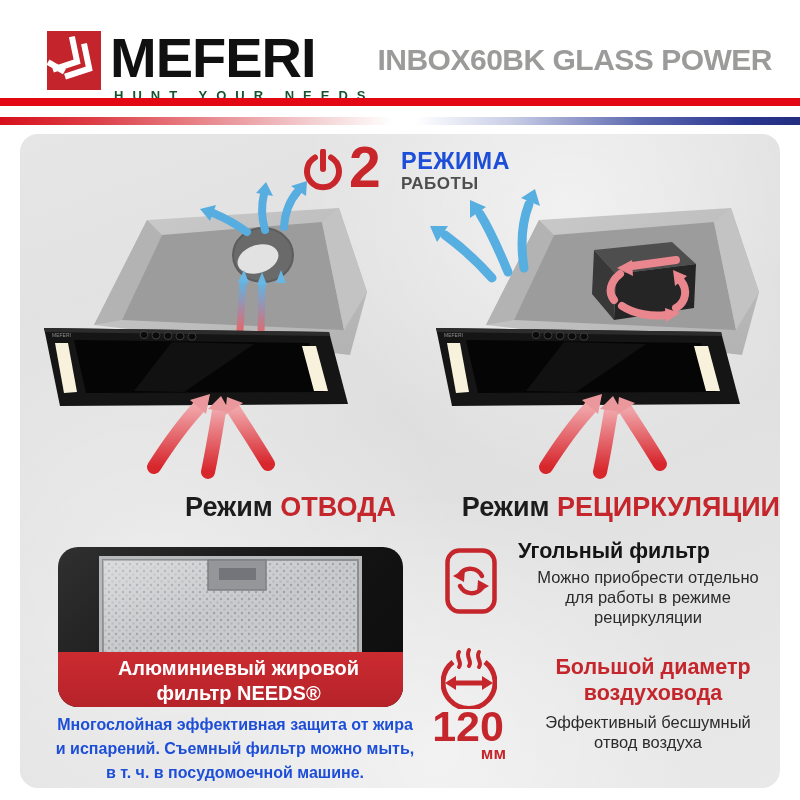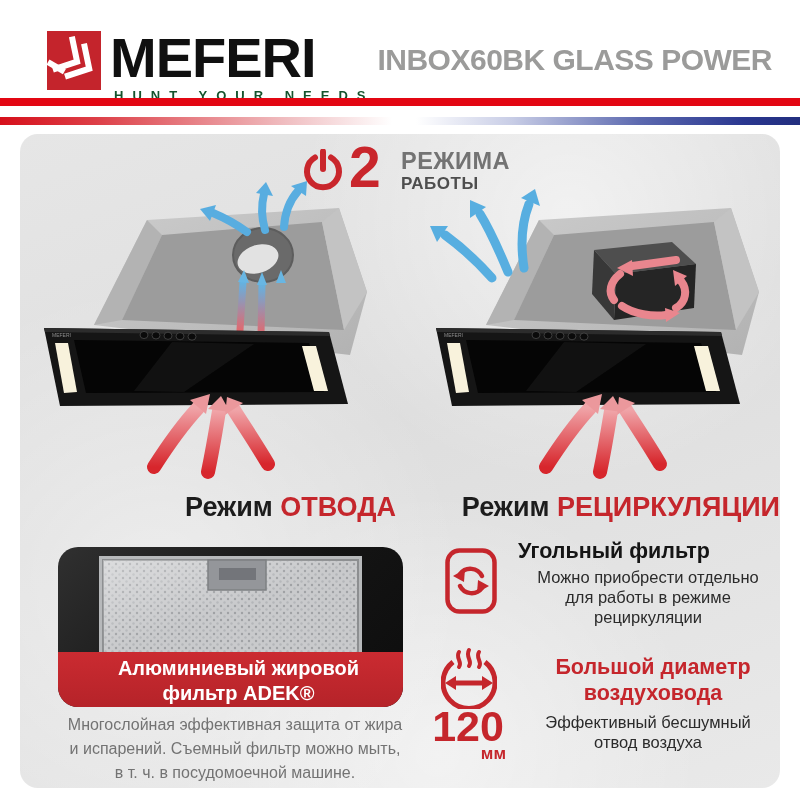--- a/index.html
+++ b/index.html
@@ -21,42 +21,42 @@
   .panel{left:20px;top:134px;width:760px;height:654px;border-radius:18px;
     background:
       radial-gradient(circle at 72% 12%, rgba(255,255,255,.55), rgba(255,255,255,0) 34%),
       radial-gradient(circle at 18% 70%, rgba(255,255,255,.45), rgba(255,255,255,0) 40%),
       radial-gradient(circle at 55% 95%, rgba(255,255,255,.5), rgba(255,255,255,0) 35%),
       linear-gradient(160deg,#e6e6e6 0%,#dedede 45%,#e9e9e9 100%);}
 
   
   .hero-power{left:302px;top:149px;width:42px;height:45px;}
   .hero-count{left:349px;top:139px;font-size:57px;font-weight:900;color:#c9262c;line-height:1;}
-  .hero-l1{left:401px;top:148px;font-size:23.5px;font-weight:800;color:#737373;letter-spacing:.5px;}
+  .hero-l1{left:401px;top:148px;font-size:23.5px;font-weight:800;color:#1d4ed8;letter-spacing:.5px;}
   .hero-l2{left:401px;top:174px;font-size:17px;font-weight:600;color:#4e4e4e;letter-spacing:.5px;}
 
   
   .illo-left{left:22px;top:180px;width:360px;height:300px;}
   .illo-right{left:414px;top:180px;width:360px;height:300px;}
 
   
   .mode-label{top:492px;font-size:27px;font-weight:800;white-space:nowrap;text-align:right;}
   .mode-left{left:40px;width:356px;}
   .mode-right{left:408px;width:372px;}
   .mode-prefix{color:#1c1c1c;}
   .mode-name{color:#c5262c;}
 
   
   .filter-card{left:50px;top:547px;width:345px;height:160px;border-radius:20px;
     background:linear-gradient(135deg,#303030 0%,#141414 55%,#0d0d0d 100%);margin-left:8px;}
   .filter-img{left:0;top:8px;width:345px;height:100px;}
   .filter-band{left:0;bottom:0;width:345px;height:55px;border-radius:0 0 20px 20px;
     background:linear-gradient(180deg,#cb2b31 0%,#b52329 100%);
     color:#ffffff;font-size:20px;font-weight:800;line-height:25px;padding:4px 0 0 16px;box-sizing:border-box;}
-  .filter-desc{left:50px;top:713px;width:370px;font-size:16px;line-height:24px;color:#737373;}
+  .filter-desc{left:50px;top:713px;width:370px;font-size:16px;line-height:24px;color:#1d4ed8;font-weight:bold;}
 
   
   .feat-icon1{left:445px;top:548px;width:52px;height:66px;}
   .feat1-title{left:518px;top:539px;font-size:21.5px;font-weight:800;color:#151515;}
   .feat1-desc{left:518px;top:567px;width:260px;font-size:16.5px;line-height:20px;color:#2b2b2b;}
   .feat-icon2{left:441px;top:645px;width:56px;height:64px;}
   .feat2-title{left:518px;top:654px;width:270px;font-size:21.5px;font-weight:800;line-height:26px;color:#c5262c;}
   .feat2-desc{left:518px;top:712px;width:260px;font-size:16.5px;line-height:20px;color:#2b2b2b;}
   .feat2-value{left:430px;top:705px;width:76px;text-align:center;font-size:43px;font-weight:900;color:#c5262c;line-height:1;}
   .feat2-unit{left:430px;top:744px;width:76px;text-align:right;font-size:17px;font-weight:800;color:#c5262c;}
@@ -274,21 +274,21 @@
         <rect x="45" y="5" width="255" height="95" fill="url(#mesh)" stroke="#8d8f91" stroke-width="2"></rect>
         <rect x="45" y="5" width="255" height="95" fill="url(#sheenF)"></rect>
         <g>
           <rect x="150" y="5" width="58" height="30" fill="#94969a" stroke="#7e8082" stroke-width="1.5"></rect>
           <rect x="161" y="13" width="37" height="12" fill="#73757a"></rect>
         </g>
       </svg>
     </div>
     <div class="abs filter-band">
       <div>Алюминиевый жировой</div>
-      <div>фильтр ADEK®</div>
+      <div>фильтр NEEDS®</div>
     </div>
   </div>
   <div class="abs filter-desc">
     <div>Многослойная эффективная защита от жира</div>
     <div>и испарений. Съемный фильтр можно мыть,</div>
     <div>в т. ч. в посудомоечной машине.</div>
   </div>
 
   <div class="abs feat-icon1">
     <svg width="52" height="66" viewBox="0 0 52 66">

